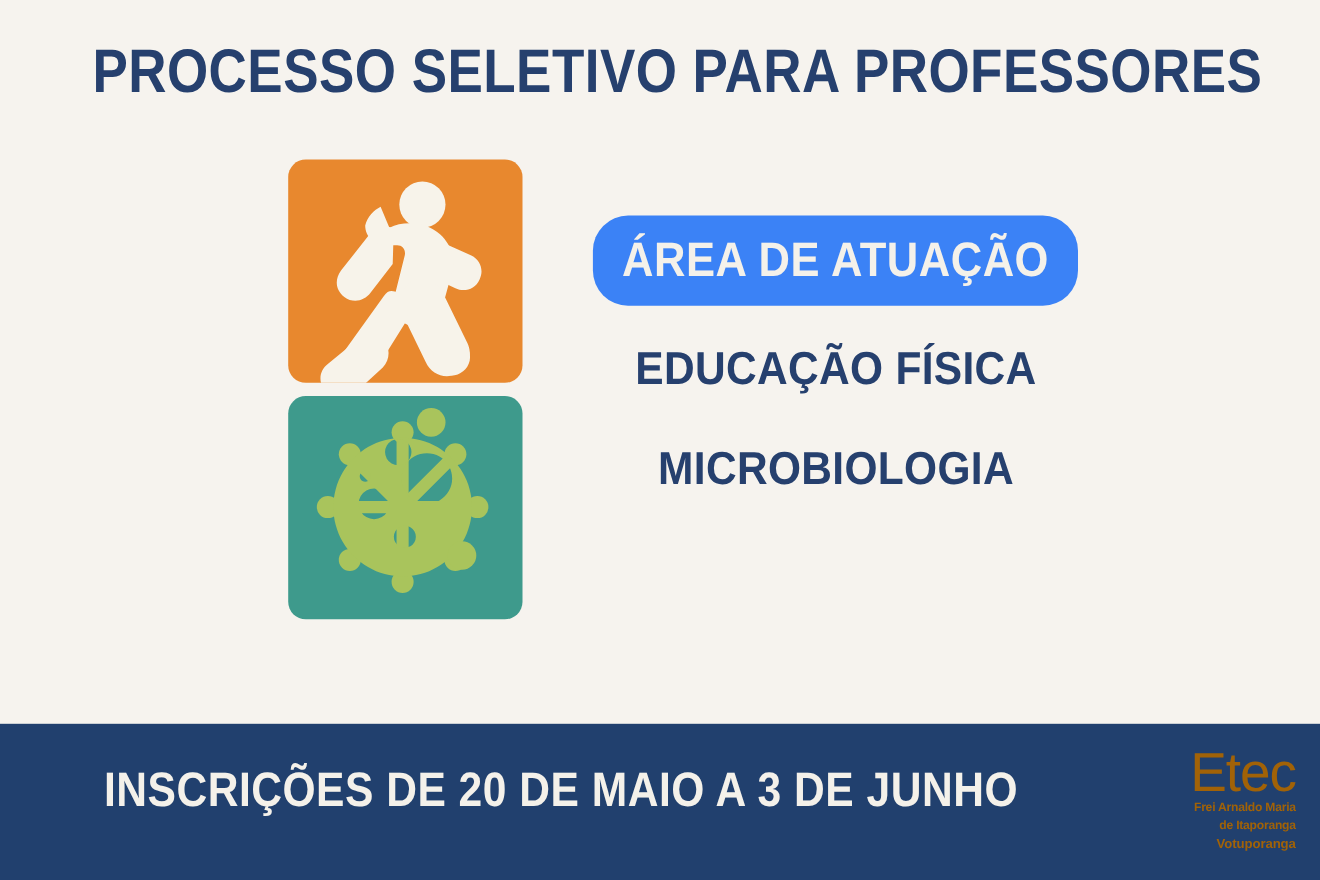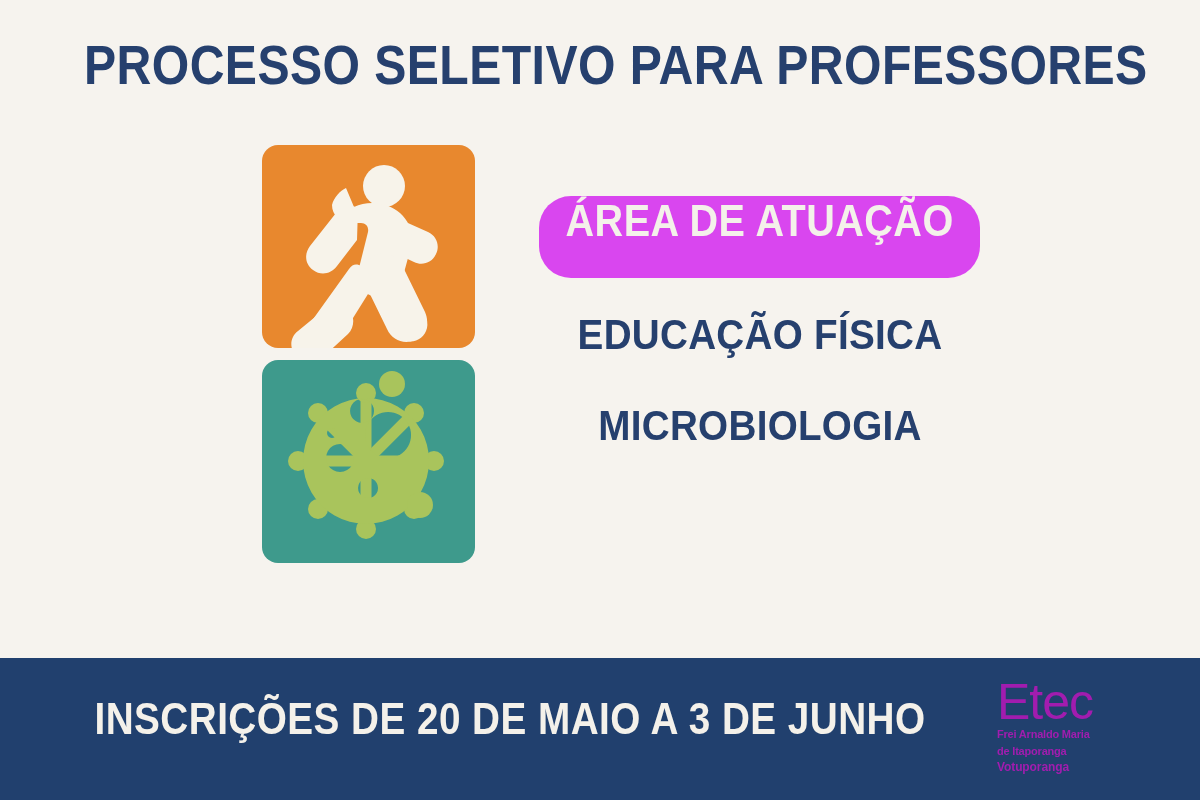--- a/index.html
+++ b/index.html
@@ -64,23 +64,24 @@
     height: 100%;
   }
 
   
   .badge {
     position: absolute;
     left: 539px;
     top: 196px;
     width: 441px;
     height: 82px;
-    background: #d946ef;
+    background: #3b82f6;
     border-radius: 32px;
     display: flex;
+    align-items: center;
     justify-content: center;
   }
   .badge-label {
     color: #F4F1EA;
     font-family: "Liberation Sans Narrow", "Liberation Sans", sans-serif;
     font-weight: bold;
     font-size: 44px;
     letter-spacing: 0.5px;
     transform: scaleX(0.9);
     white-space: nowrap;
@@ -122,24 +123,25 @@
     font-weight: bold;
     font-size: 44px;
     letter-spacing: 0.5px;
     transform: scaleX(0.88);
     white-space: nowrap;
   }
 
   
   .logo {
     position: absolute;
-    right: 33px;
+    right: 22px;
     top: 678px;
     width: 170px;
-    color: #a21caf;
+    text-align: right;
+    color: #a16207;
   }
   .logo-word {
     font-family: "Liberation Sans", sans-serif;
     font-weight: normal;
     font-size: 50px;
     line-height: 48px;
     letter-spacing: -1px;
   }
   .logo-line {
     font-family: "Liberation Sans", sans-serif;

